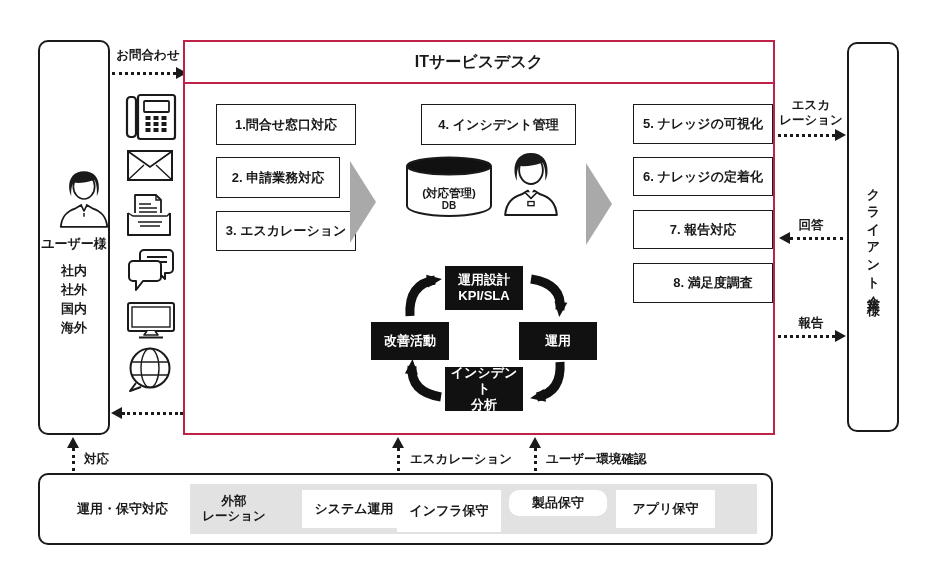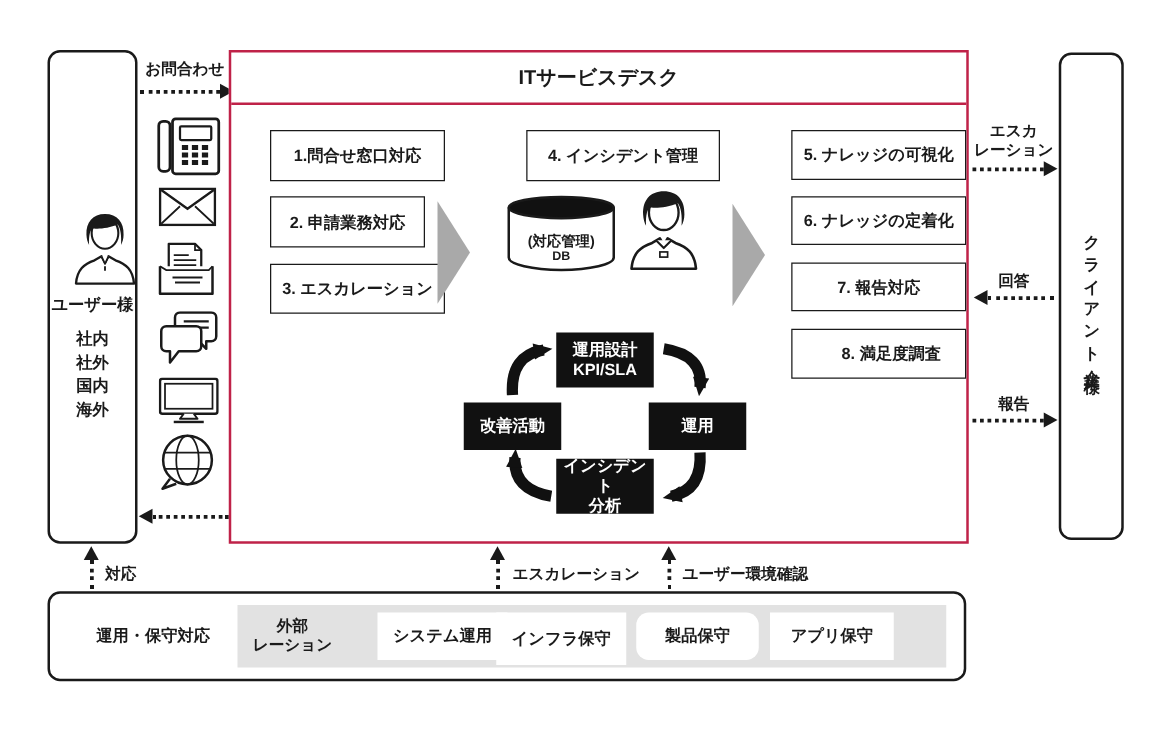--- a/index.html
+++ b/index.html
@@ -176,21 +176,21 @@
   <div class="abs dot-h" style="left:778px;top:335px;width:57px;"></div>
   <div class="abs ah-r" style="left:835px;top:330px;"></div>
 
   <div class="abs rbox" style="left:38px;top:473px;width:735px;height:72px;"></div>
   <div class="abs center" style="left:55px;top:473px;width:135px;height:72px;font-size:13px;">運用・保守対応</div>
   <div class="abs" style="left:190px;top:484px;width:567px;height:50px;background:var(--vendor-gray);"></div>
   <div class="abs center lbl" style="left:196px;top:490px;width:76px;height:38px;">外部
 レーション</div>
   <div class="abs chip" style="left:285px;top:490px;width:104px;height:38px;margin-left:17px;">システム運用</div>
   <div class="abs chip" style="left:397px;top:490px;width:104px;height:42px;">インフラ保守</div>
-  <div class="abs chip" style="left:509px;top:490px;width:98px;height:38px;border-radius:10px;">製品保守</div>
+  <div class="abs chip" style="left:509px;top:490px;width:98px;height:26px;border-radius:10px;">製品保守</div>
   <div class="abs chip" style="left:616px;top:490px;width:99px;height:38px;">アプリ保守</div>
 
   <div class="abs ah-u" style="left:67px;top:437px;"></div>
   <div class="abs dot-v" style="left:71.5px;top:448px;height:23px;"></div>
   <div class="abs lbl" style="left:84px;top:452px;width:40px;text-align:left;">対応</div>
 
   <div class="abs ah-u" style="left:392px;top:437px;"></div>
   <div class="abs dot-v" style="left:396.5px;top:448px;height:23px;"></div>
   <div class="abs lbl" style="left:410px;top:452px;width:110px;text-align:left;">エスカレーション</div>
 

